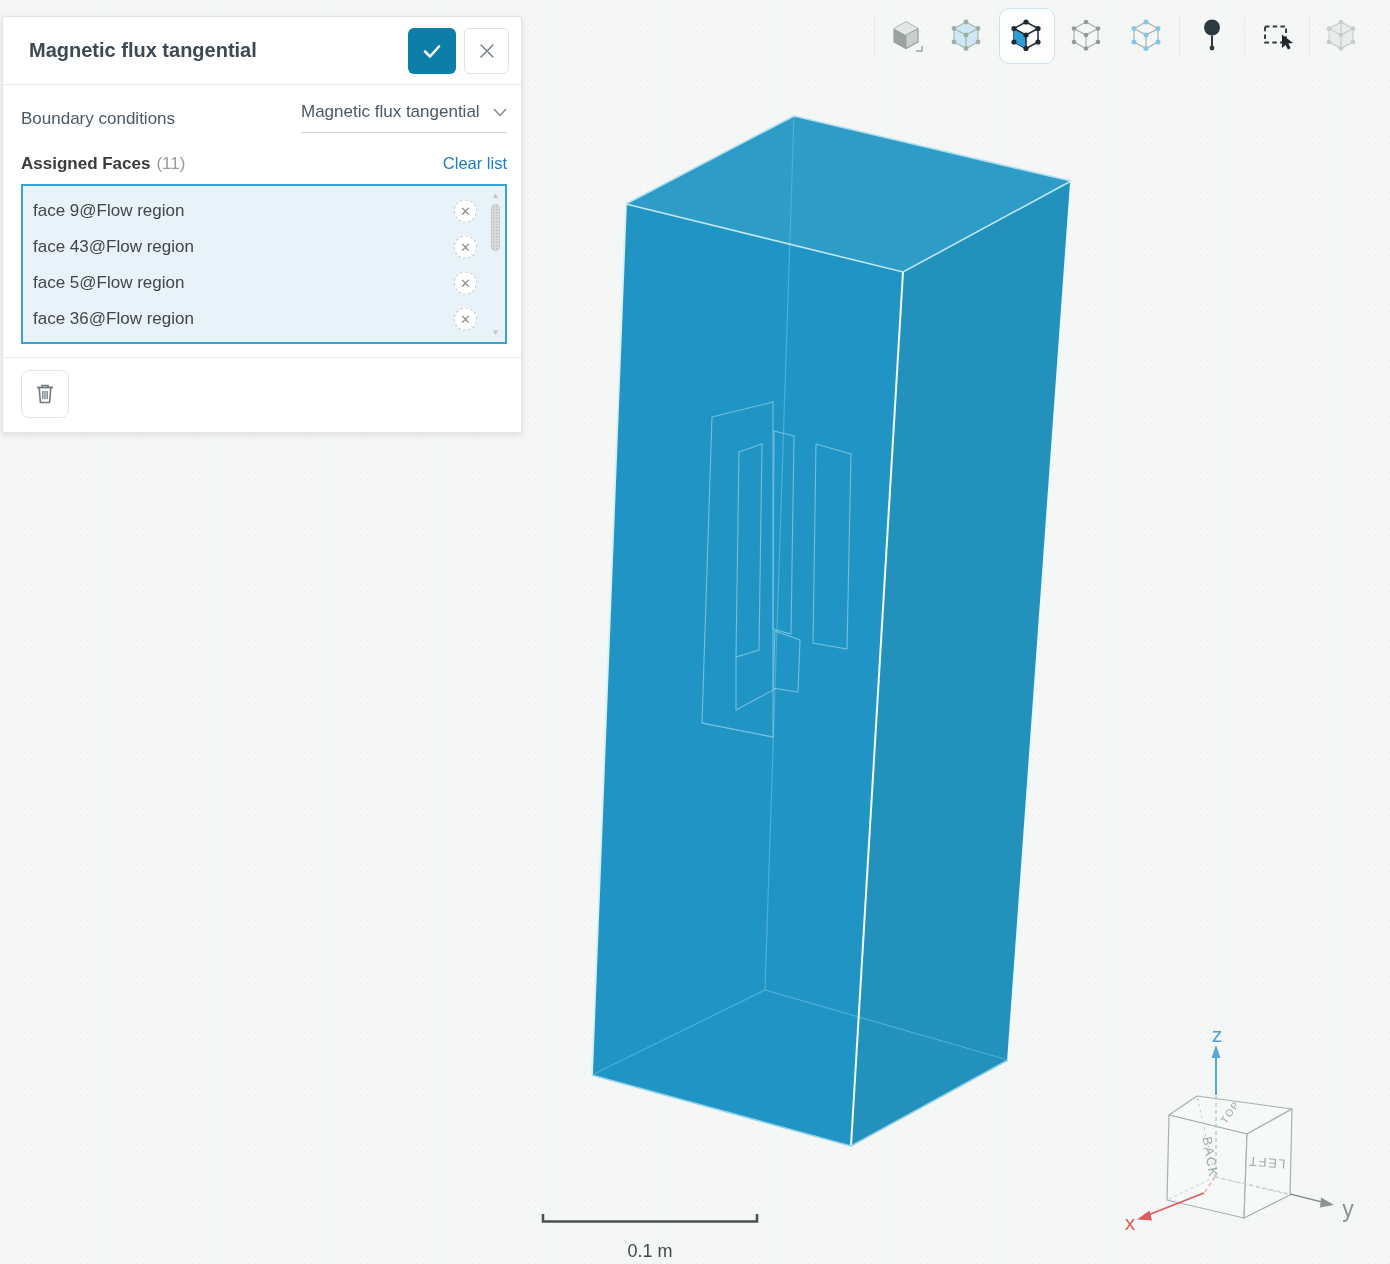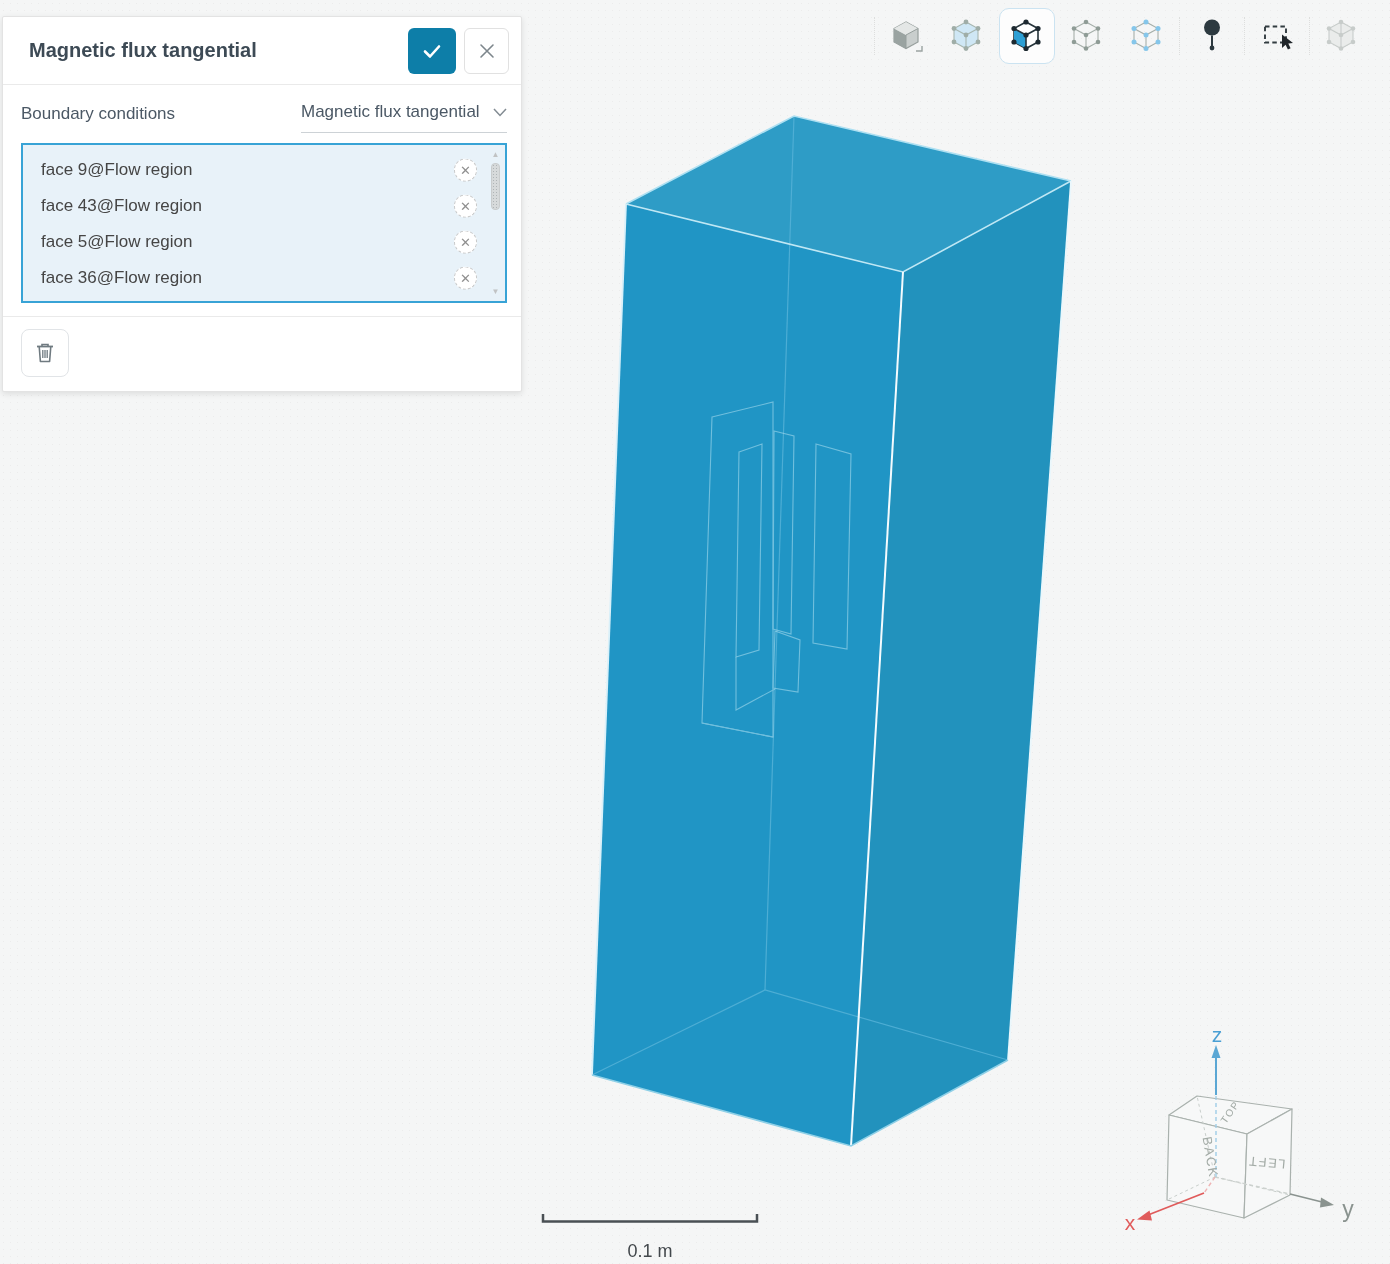--- a/index.html
+++ b/index.html
@@ -38,40 +38,40 @@
   .panel-title { flex:1; font-size:20px; font-weight:bold; color:#3d4a55; }
   .btn-apply {
     width:48px; height:46px; border:none; border-radius:6px; background:#0d7ea8;
     display:flex; align-items:center; justify-content:center; cursor:pointer;
   }
   .btn-close {
     width:45px; height:46px; margin-left:8px; border:1px solid #e1e1e1; border-radius:6px;
     background:#fff; display:flex; align-items:center; justify-content:center; cursor:pointer;
   }
   .panel-body { padding:0 14px 0 18px; }
-  .row-bc { margin-top:17px; display:flex; justify-content:space-between; align-items:flex-start; }
+  .row-bc { margin-top:17px; display:flex; justify-content:space-between; align-items:center; }
   .bc-label { font-size:17px; color:#4b5865; padding-top:2px; }
   .dropdown {
     width:206px; display:flex; align-items:center; justify-content:space-between;
     border-bottom:1px solid #cdd2d6; padding-bottom:10px; cursor:pointer;
   }
   .dropdown-value {
     font-size:17px; color:#4b5865; max-width:182px;
     overflow:hidden; white-space:nowrap; text-overflow:clip;
   }
   .row-af { margin-top:21px; display:flex; justify-content:space-between; align-items:baseline; }
   .af-label { font-size:17px; font-weight:bold; color:#3b3b3b; }
   .af-count { font-size:17px; font-weight:normal; color:#9a9a9a; margin-left:6px; }
   .clear-link { font-size:16.5px; color:#1a7dbf; text-decoration:none; cursor:pointer; }
 
   .listbox {
     margin-top:10px; height:160px; border:2px solid #38a3d6; background:#e8f2f9;
     position:relative; padding-top:7px; overflow:hidden;
   }
-  .face-row { height:36px; display:flex; align-items:center; padding-left:18px; position:relative; cursor:default; }
+  .face-row { height:36px; display:flex; align-items:center; padding-left:10px; position:relative; cursor:default; }
   .face-label { font-size:17px; color:#454545; }
   .remove-btn {
     position:absolute; right:28px; top:50%; transform:translateY(-50%);
     width:23px; height:23px; border-radius:50%; background:#fff; border:1px dashed #c9c9c9;
     color:#8f8f8f; font-size:13px; line-height:20px; text-align:center; cursor:pointer; padding:0;
   }
   .scrollbar { position:absolute; right:3px; top:5px; bottom:5px; width:13px; }
   .scroll-arrow { position:absolute; left:0; width:13px; text-align:center; font-size:8px; color:#c1c3c4; cursor:pointer; }
   .scroll-arrow.up { top:0; }
   .scroll-arrow.down { bottom:0; }
@@ -308,20 +308,26 @@
       <div class="row-bc">
         <div class="bc-label">Boundary conditions</div>
         <div class="dropdown">
           <span class="dropdown-value">Magnetic flux tangential</span>
           <svg width="14" height="9" viewBox="0 0 14 9">
             <path d="M1,1 L7,7.5 L13,1" stroke="#828b92" stroke-width="1.5" fill="none"></path>
           </svg>
         </div>
       </div>
 
+      <div class="row-af">
+        <div>
+          <span class="af-label">Assigned Faces</span><span class="af-count">(11)</span>
+        </div>
+        <a class="clear-link">Clear list</a>
+      </div>
 
       <div class="listbox">
         <div class="face-row">
           <span class="face-label">face 9@Flow region</span>
           <button class="remove-btn">✕</button>
         </div>
         <div class="face-row">
           <span class="face-label">face 43@Flow region</span>
           <button class="remove-btn">✕</button>
         </div>

